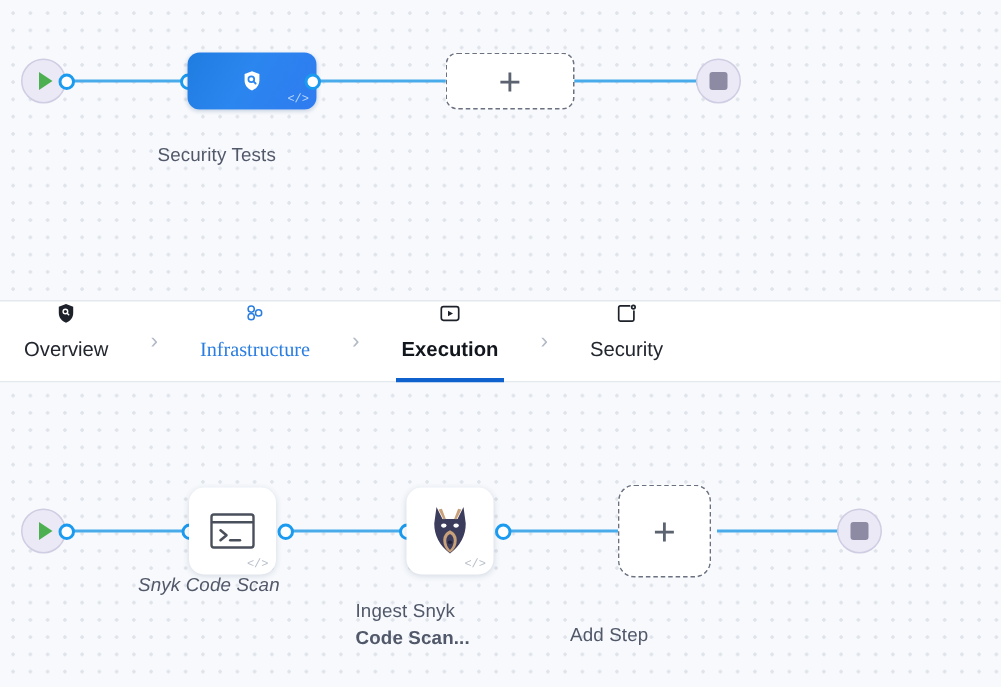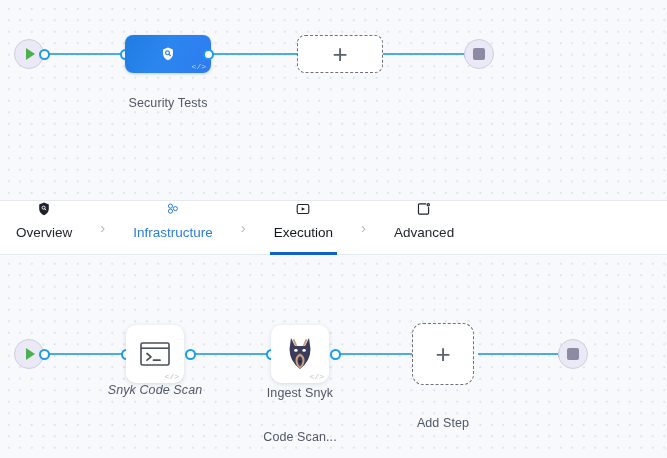--- a/index.html
+++ b/index.html
@@ -66,39 +66,39 @@
     border:1.8px dashed #6b7180;box-sizing:border-box;
     display:flex;align-items:center;justify-content:center;
     color:#5b6270;
   }
   .add-box .plus{font-size:26px;line-height:26px;font-weight:300;color:#5c6370;}
   #add-stage-box{width:86px;height:38px;border-radius:8px;}
   #add-step-box{width:62px;height:62px;border-radius:11px;}
 
   
   .node-label{
-    position:absolute;text-align:center;
+    position:absolute;
     font-size:12.5px;color:#515869;line-height:16px;
     letter-spacing:.1px;
   }
 
   
   #tabbar{
     position:absolute;top:200px;left:0;width:667px;height:55px;
     background:#ffffff;box-sizing:border-box;
     border-top:1px solid #e4e8ef;border-bottom:1px solid #e4e8ef;
     display:flex;align-items:center;
   }
   .tab{
     display:flex;align-items:center;gap:8px;height:54px;
     padding:0 4px;box-sizing:border-box;position:relative;
     font-size:13.5px;color:#22262e;white-space:nowrap;flex-direction:column;
   }
-  .tab.tab-active{color:#12161d;font-weight:400;}
-  .tab.tab-link{color:#2a7de1;}
+  .tab.tab-active{color:#12161d;font-weight:700;}
+  .tab.tab-link{color:#2a7de1;font-family:Liberation Serif, serif;}
   .tab .underline{
     position:absolute;left:0;right:0;bottom:0;height:3px;background:#0f62cd;
   }
   .tab-sep{
     color:#b2bac6;font-size:15px;padding:0 24px;user-select:none;
     display:flex;align-items:center;
   }
   .tab-ico{width:16px;height:16px;display:block;flex:none;}
 </style>
 </head>
@@ -175,21 +175,21 @@
   </div>
 
   <div class="tab-sep">›</div>
 
   <div class="tab">
     <svg class="tab-ico" viewBox="0 0 24 24">
       <path d="M14.6 4.4H5.3c-.9 0-1.6.7-1.6 1.6v12c0 .9.7 1.6 1.6 1.6h12c.9 0 1.6-.7 1.6-1.6V9.6" fill="none" stroke="#1d2129" stroke-width="1.7" stroke-linecap="round"></path>
       <circle cx="18.4" cy="5.6" r="2.6" fill="#1d2129"></circle>
       <circle cx="18.4" cy="5.6" r=".9" fill="#ffffff"></circle>
     </svg>
-    <span>Advanced</span>
+    <span>Security</span>
   </div>
 </div>
 
 <div class="stage-canvas" id="canvas-bottom">
 
   <div class="edge" style="left:38px;top:98px;width:90px;"></div>
   <div class="edge" style="left:190px;top:98px;width:86px;"></div>
   <div class="edge" style="left:334px;top:98px;width:80px;"></div>
   <div class="edge" style="left:478px;top:98px;width:86px;"></div>
 
@@ -219,22 +219,22 @@
       <path d="M21.6 2.6 L18.4 9.2 L16.8 9 L19.4 2.2 Z" fill="#c8a07a"></path>
       <path d="M14 16.5 Q9.5 18.5 9.5 23 Q9.5 28.5 14 31.5 Q18.5 28.5 18.5 23 Q18.5 18.5 14 16.5 Z" fill="#c8a07a"></path>
       <path d="M14 19 Q11.5 20.5 11.5 23.4 Q11.5 27.2 14 29.6 Q16.5 27.2 16.5 23.4 Q16.5 20.5 14 19 Z" fill="#3b3b5c"></path>
       <ellipse cx="9.9" cy="13.4" rx="1.8" ry="1.4" fill="#ffffff"></ellipse>
       <ellipse cx="18.1" cy="13.4" rx="1.8" ry="1.4" fill="#ffffff"></ellipse>
       <ellipse cx="14" cy="24.5" rx="1.5" ry="1.1" fill="#20203a"></ellipse>
     </svg>
     <span class="code-badge dark">&lt;/&gt;</span>
   </div>
   <div class="port" style="left:330px;top:93.5px;"></div>
-  <div class="node-label" style="left:237px;top:130px;width:126px;">Ingest Snyk</div>
-  <div class="node-label" style="left:237px;top:174px;width:126px;">Code Scan...</div>
+  <div class="node-label" style="left:237px;top:144px;width:126px;">Ingest Snyk</div>
+  <div class="node-label" style="left:237px;top:162px;width:126px;font-weight:bold;">Code Scan...</div>
 
   <div class="add-box" id="add-step-box" style="left:412px;top:68px;">
     <span class="plus">+</span>
   </div>
   <div class="node-label" style="left:380px;top:139px;width:126px;margin-top:21px;">Add Step</div>
 
   <div class="port" style="left:558px;top:93.5px;"></div>
   <div class="term-node" style="left:558px;top:84px;">
     <div class="stop-sq"></div>
   </div>

